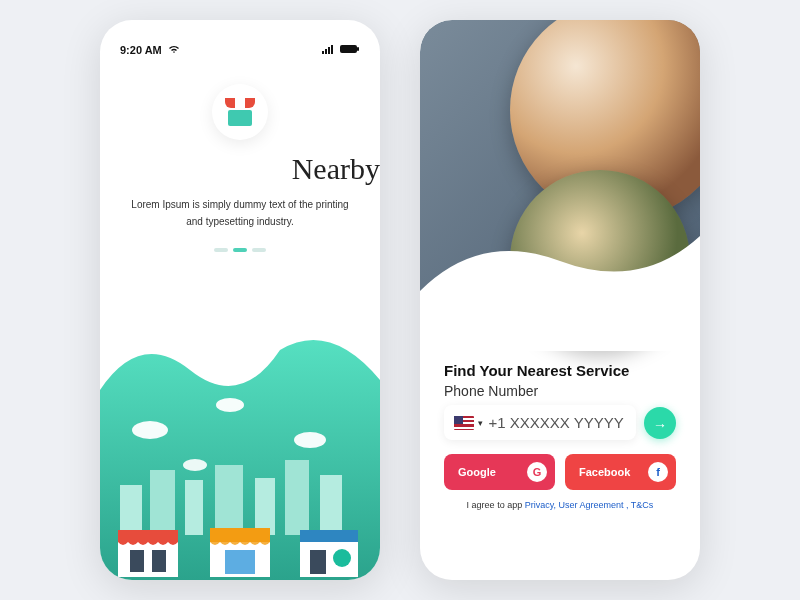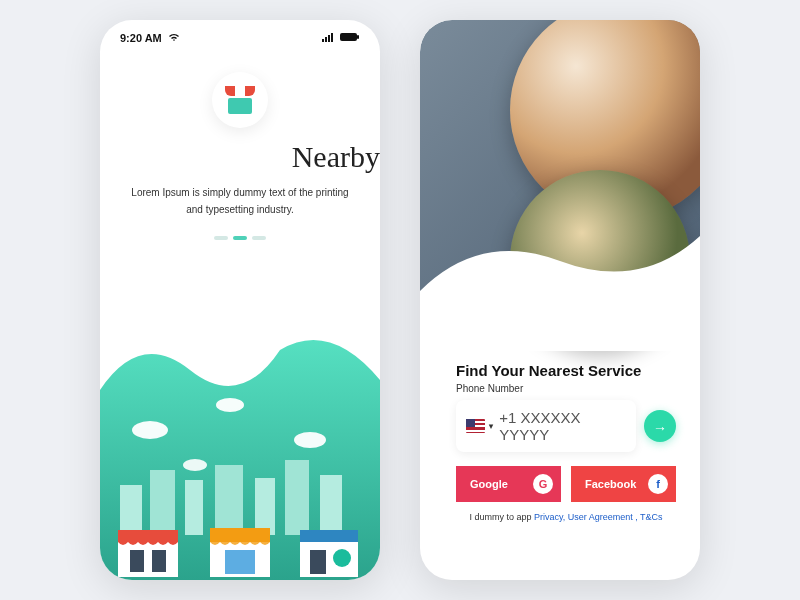--- a/index.html
+++ b/index.html
@@ -24,20 +24,21 @@
 }
 
 .status-bar {
   display: flex;
   justify-content: space-between;
   align-items: center;
   padding: 12px 20px 4px;
   font-size: 11px;
   font-weight: 600;
   color: #111;
+  margin-top: 12px;
 }
 .status-left { display: flex; align-items: center; gap: 6px; }
 .status-right { display: flex; align-items: center; gap: 4px; }
 .wifi-icon, .signal-icon, .battery-icon { display: inline-block; }
 .logo-circle {
   width: 56px; height: 56px;
   background: #fff;
   border-radius: 50%;
   box-shadow: 0 4px 16px rgba(0,0,0,0.08);
   margin: 24px auto 12px;
@@ -120,30 +121,29 @@
 }
 .bottom-curve {
   position: absolute;
   bottom: -1px; left: 0; right: 0;
   height: 120px;
 }
 .form-section {
   padding: 12px 24px 14px;
   position: relative;
   z-index: 2;
-  margin-left: 12px;
 }
 .form-title {
   font-size: 15px;
   font-weight: 700;
   color: #111;
   margin-bottom: 4px;
 }
 .form-label {
-  font-size: 10px;
+  font-size: 14px;
   color: #333;
   margin-bottom: 6px;
 }
 .phone-row {
   display: flex;
   gap: 8px;
   align-items: center;
   margin-bottom: 14px;
 }
 .phone-input {
@@ -192,21 +192,21 @@
   display: flex;
   gap: 10px;
   margin-bottom: 10px;
 }
 .social-btn {
   flex: 1;
   display: flex;
   align-items: center;
   justify-content: space-between;
   padding: 8px 8px 8px 14px;
-  border-radius: 0;
+  border-radius: 8px;
   color: #fff;
   font-size: 11px;
   font-weight: 600;
 }
 .social-btn.google { background: #e63757; }
 .social-btn.facebook { background: #ef4444; }
 .social-icon {
   width: 20px; height: 20px;
   background: #fff;
   border-radius: 50%;
@@ -341,16 +341,16 @@
         <span>Google</span>
         <span class="social-icon">G</span>
       </div>
       <div class="social-btn facebook">
         <span>Facebook</span>
         <span class="social-icon">f</span>
       </div>
     </div>
 
     <div class="terms">
-      <span>I dummy to app </span><a href="#">Privacy, User Agreement , T&amp;Cs</a>
+      <span>I agree to app </span><a href="#">Privacy, User Agreement , T&amp;Cs</a>
     </div>
   </div>
 </div>
 
 </body></html>

